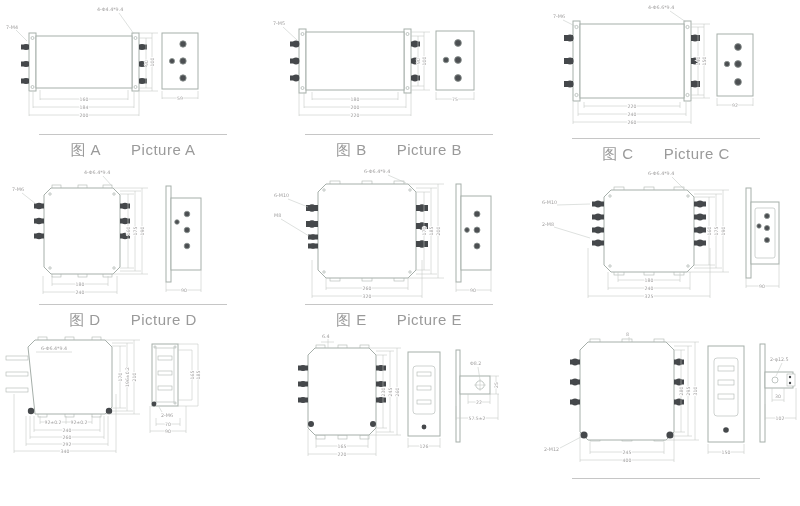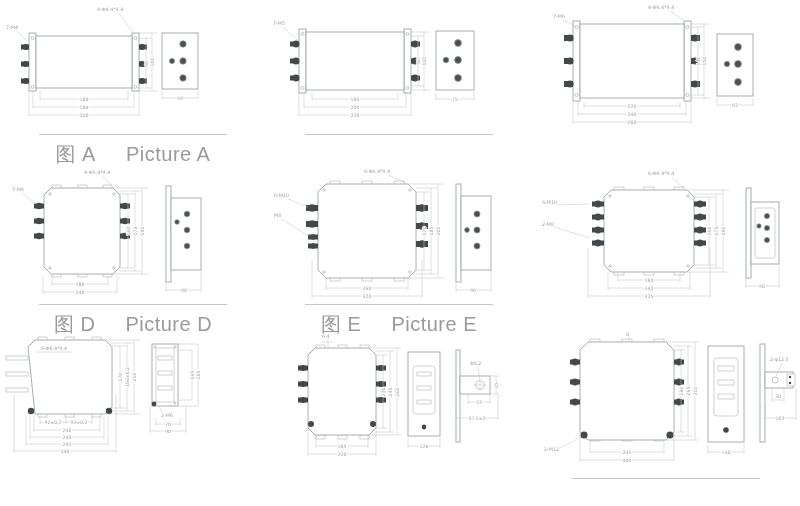--- a/index.html
+++ b/index.html
@@ -5,21 +5,21 @@
   html,body{margin:0;padding:0;background:#fff;}
   body{width:800px;height:506px;overflow:hidden;font-family:"Liberation Sans",sans-serif;}
   .page{position:relative;width:800px;height:506px;background:#fff;}
   .row{display:flex;}
   .cell{position:relative;}
   .cell.c1{width:266px;}.cell.c2{width:266px;}.cell.c3{width:268px;}
   .r1 .cell{height:164px;} .r2 .cell{height:166px;} .r3 .cell{height:176px;}
   svg{display:block;}
   .capwrap{margin-top:2px;}
   .capline{width:188px;margin:0 auto;border-top:1px solid #c6c6c6;height:0;}
-  .cap{text-align:center;font-size:20px;color:#9a9a9a;margin-top:6px;letter-spacing:.5px;}
+  .cap{text-align:center;font-size:15px;color:#9a9a9a;margin-top:6px;letter-spacing:.5px;}
   .cap .en{margin-left:30px;}
   
   .ln{stroke:#a6afaa;stroke-width:1;fill:#fff;}
   .tn{stroke:#aeb6b1;stroke-width:.6;fill:#fff;}
   .dl{stroke:#c2c8c4;stroke-width:.55;fill:none;}
   .st{fill:#45484b;}
   .hl{fill:#4c4f52;stroke:#8b9390;stroke-width:.8;}
   .sm{fill:#fff;stroke:#a6afaa;stroke-width:.7;}
   text.d{font-family:"DejaVu Sans",sans-serif;font-size:4.6px;fill:#a09f9f;paint-order:stroke;stroke:#fff;stroke-width:1.6px;}
   text.lb{font-family:"DejaVu Sans",sans-serif;font-size:4.8px;fill:#a09f9f;}
@@ -142,20 +142,21 @@
         <circle class="hl" cx="192" cy="43" r="3.4"></circle>
             <circle class="hl" cx="180" cy="60" r="2.8"></circle>
         <circle class="hl" cx="192" cy="60" r="3.4"></circle>
             <circle class="hl" cx="192" cy="78" r="3.4"></circle>
         <path class="dl" d="M170,92 V100 M208,92 V100 M170,99 H208"></path>
         <text class="d" x="189" y="101" text-anchor="middle">75</text>
       </g>
     </svg>
     <div class="capwrap">
           <div class="capline"></div>
+      <div class="cap"><span>图 B</span><span class="en">Picture B</span></div>
     </div>
   </div>
 
   <div class="cell c3">
     <svg width="268" height="136" viewBox="0 0 268 136">
       <g>
         <rect class="ln" x="41" y="21" width="7" height="80"></rect>
             <rect class="ln" x="152" y="21" width="7" height="80"></rect>
         <rect class="ln" x="48" y="24" width="104" height="74"></rect>
         <circle class="sm" cx="44.5" cy="27" r="1.6"></circle>
@@ -201,20 +202,24 @@
       <g>
         <rect class="ln" x="185" y="34" width="36" height="62"></rect>
         <circle class="hl" cx="206" cy="47" r="3.4"></circle>
             <circle class="hl" cx="195" cy="64" r="2.7"></circle>
         <circle class="hl" cx="206" cy="64" r="3.4"></circle>
             <circle class="hl" cx="206" cy="82" r="3.4"></circle>
         <path class="dl" d="M185,98 V106 M221,98 V106 M185,105 H221"></path>
         <text class="d" x="203" y="107" text-anchor="middle">92</text>
       </g>
     </svg>
+    <div class="capwrap">
+          <div class="capline"></div>
+      <div class="cap"><span>图 C</span><span class="en">Picture C</span></div>
+    </div>
   </div>
 </div>
 
 <div class="row r2">
 
   <div class="cell c1">
     <svg width="266" height="138" viewBox="0 0 266 138">
       <g>
         <rect class="tn" x="52" y="21" width="9" height="4"></rect>
             <rect class="tn" x="78" y="21" width="9" height="4"></rect>

